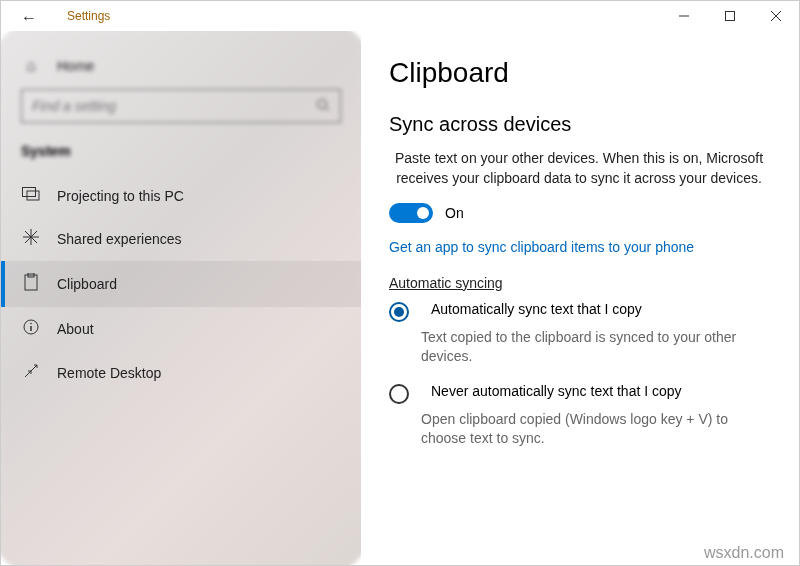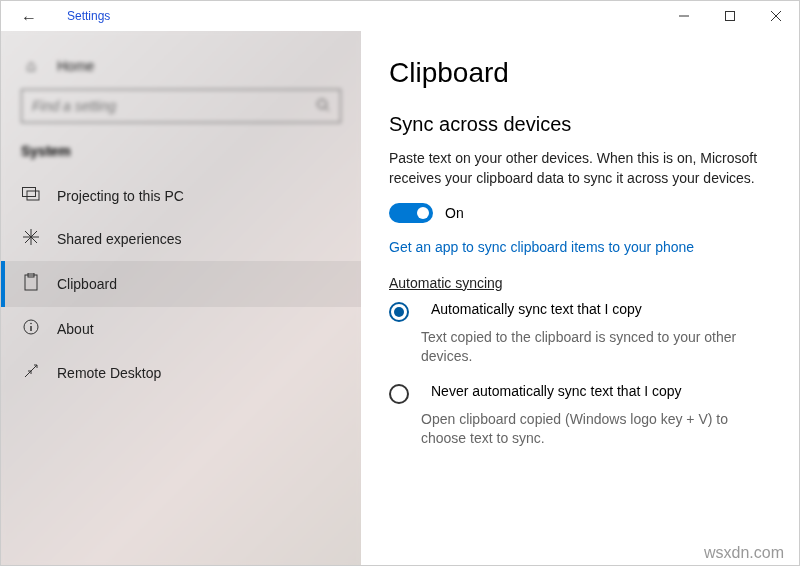--- a/index.html
+++ b/index.html
@@ -1,42 +1,42 @@
 <!DOCTYPE html>
 <html><head>
 <meta charset="utf-8">
 <style>
   * { box-sizing: border-box; margin: 0; padding: 0; font-family: "Segoe UI", sans-serif; }
   body { width: 800px; height: 566px; overflow: hidden; background: #fff; }
   .window { width: 800px; height: 566px; display: flex; flex-direction: column; border: 1px solid #ccc; }
   .titlebar { height: 30px; display: flex; align-items: center; }
   .titlebar-left { display: flex; align-items: center; padding-left: 10px; }
   .titlebar .back { width: 36px; text-align: center; font-size: 16px; color: #333; }
-  .titlebar .title { font-size: 12px; color: #1d4ed8; padding-left: 20px; }
+  .titlebar .title { font-size: 12px; color: #a16207; padding-left: 20px; }
   .titlebar-spacer { flex: 1; }
   .win-controls { display: flex; }
   .win-btn { width: 46px; height: 30px; display: flex; align-items: center; justify-content: center; font-size: 12px; color: #333; }
   .content { flex: 1; display: flex; overflow: hidden; }
-  .sidebar { width: 360px; background: linear-gradient(135deg,#e8e6e6 0%,#dad6d6 40%,#e8dedc 70%,#dcd6d2 100%); padding-top: 16px; display: flex; flex-direction: column; position: relative; }
+  .sidebar { width: 360px; background: linear-gradient(135deg,#e8e6e6 0%,#dad6d6 40%,#e8dedc 70%,#dcd6d2 100%); padding-top: 16px; display: flex; flex-direction: column; position: relative; border-radius: 14px; }
   .sidebar::before { content:""; position:absolute; inset:0; backdrop-filter: blur(2px); pointer-events:none; }
   .home-row { display: flex; align-items: center; padding: 10px 20px; font-size: 14px; color: #222; gap: 16px; }
   .home-row .icon { width: 20px; text-align:center; font-size:16px; }
   .search-wrap { padding: 4px 20px 10px; }
   .search-box { display: flex; align-items: center; border: 1px solid #666; height: 34px; padding: 0 10px; background: rgba(255,255,255,0); }
   .search-box input { flex: 1; border: none; background: transparent; outline: none; font-size: 14px; font-style: italic; color: #555; }
   .search-box .sicon { font-size: 14px; color: #333; }
   .category { font-weight: 600; font-size: 14px; padding: 10px 20px 16px; }
   .nav-item { display: flex; align-items: center; gap: 16px; padding: 12px 20px; font-size: 14px; color: #222; position:relative; }
   .nav-item .icon { width: 20px; text-align:center; font-size:16px; color:#333; }
   .nav-item.selected { background: rgba(0,0,0,0.06); }
   .nav-item.selected::before { content:""; position:absolute; left:0; top:0; bottom:0; width:4px; background:#0078d4; }
   .main { flex: 1; padding: 26px 28px; overflow: hidden; }
   .page-title { font-size: 28px; font-weight: 400; margin-bottom: 24px; }
   .section-title { font-size: 20px; font-weight: 400; margin-bottom: 12px; }
-  .desc { font-size: 14px; color: #222; line-height: 1.45; margin-bottom: 14px; max-width: 380px; }
+  .desc { font-size: 14px; color: #222; line-height: 1.45; margin-bottom: 14px; max-width: 380px; text-align: center; }
   .toggle-row { display: flex; align-items: center; gap: 12px; margin-bottom: 16px; }
   .toggle { width: 44px; height: 20px; border-radius: 10px; background: #0078d4; position: relative; }
   .toggle .knob { width: 12px; height: 12px; background: #fff; border-radius: 50%; position: absolute; top: 4px; right: 4px; }
   .toggle-label { font-size: 14px; }
   .link { color: #0067c0; font-size: 14px; margin-bottom: 20px; display:block; }
   .sub-title { font-size: 14px; color: #222; margin-bottom: 10px; text-decoration: underline; }
   .radio-row { display: flex; align-items: flex-start; gap: 22px; margin-bottom: 6px; }
   .radio { width: 20px; height: 20px; border: 2px solid #333; border-radius: 50%; flex-shrink: 0; margin-top: 1px; position: relative; }
   .radio.selected::after { content:""; position:absolute; inset:3px; background:#005a9e; border-radius:50%; }
   .radio.selected { border-color:#005a9e; }

